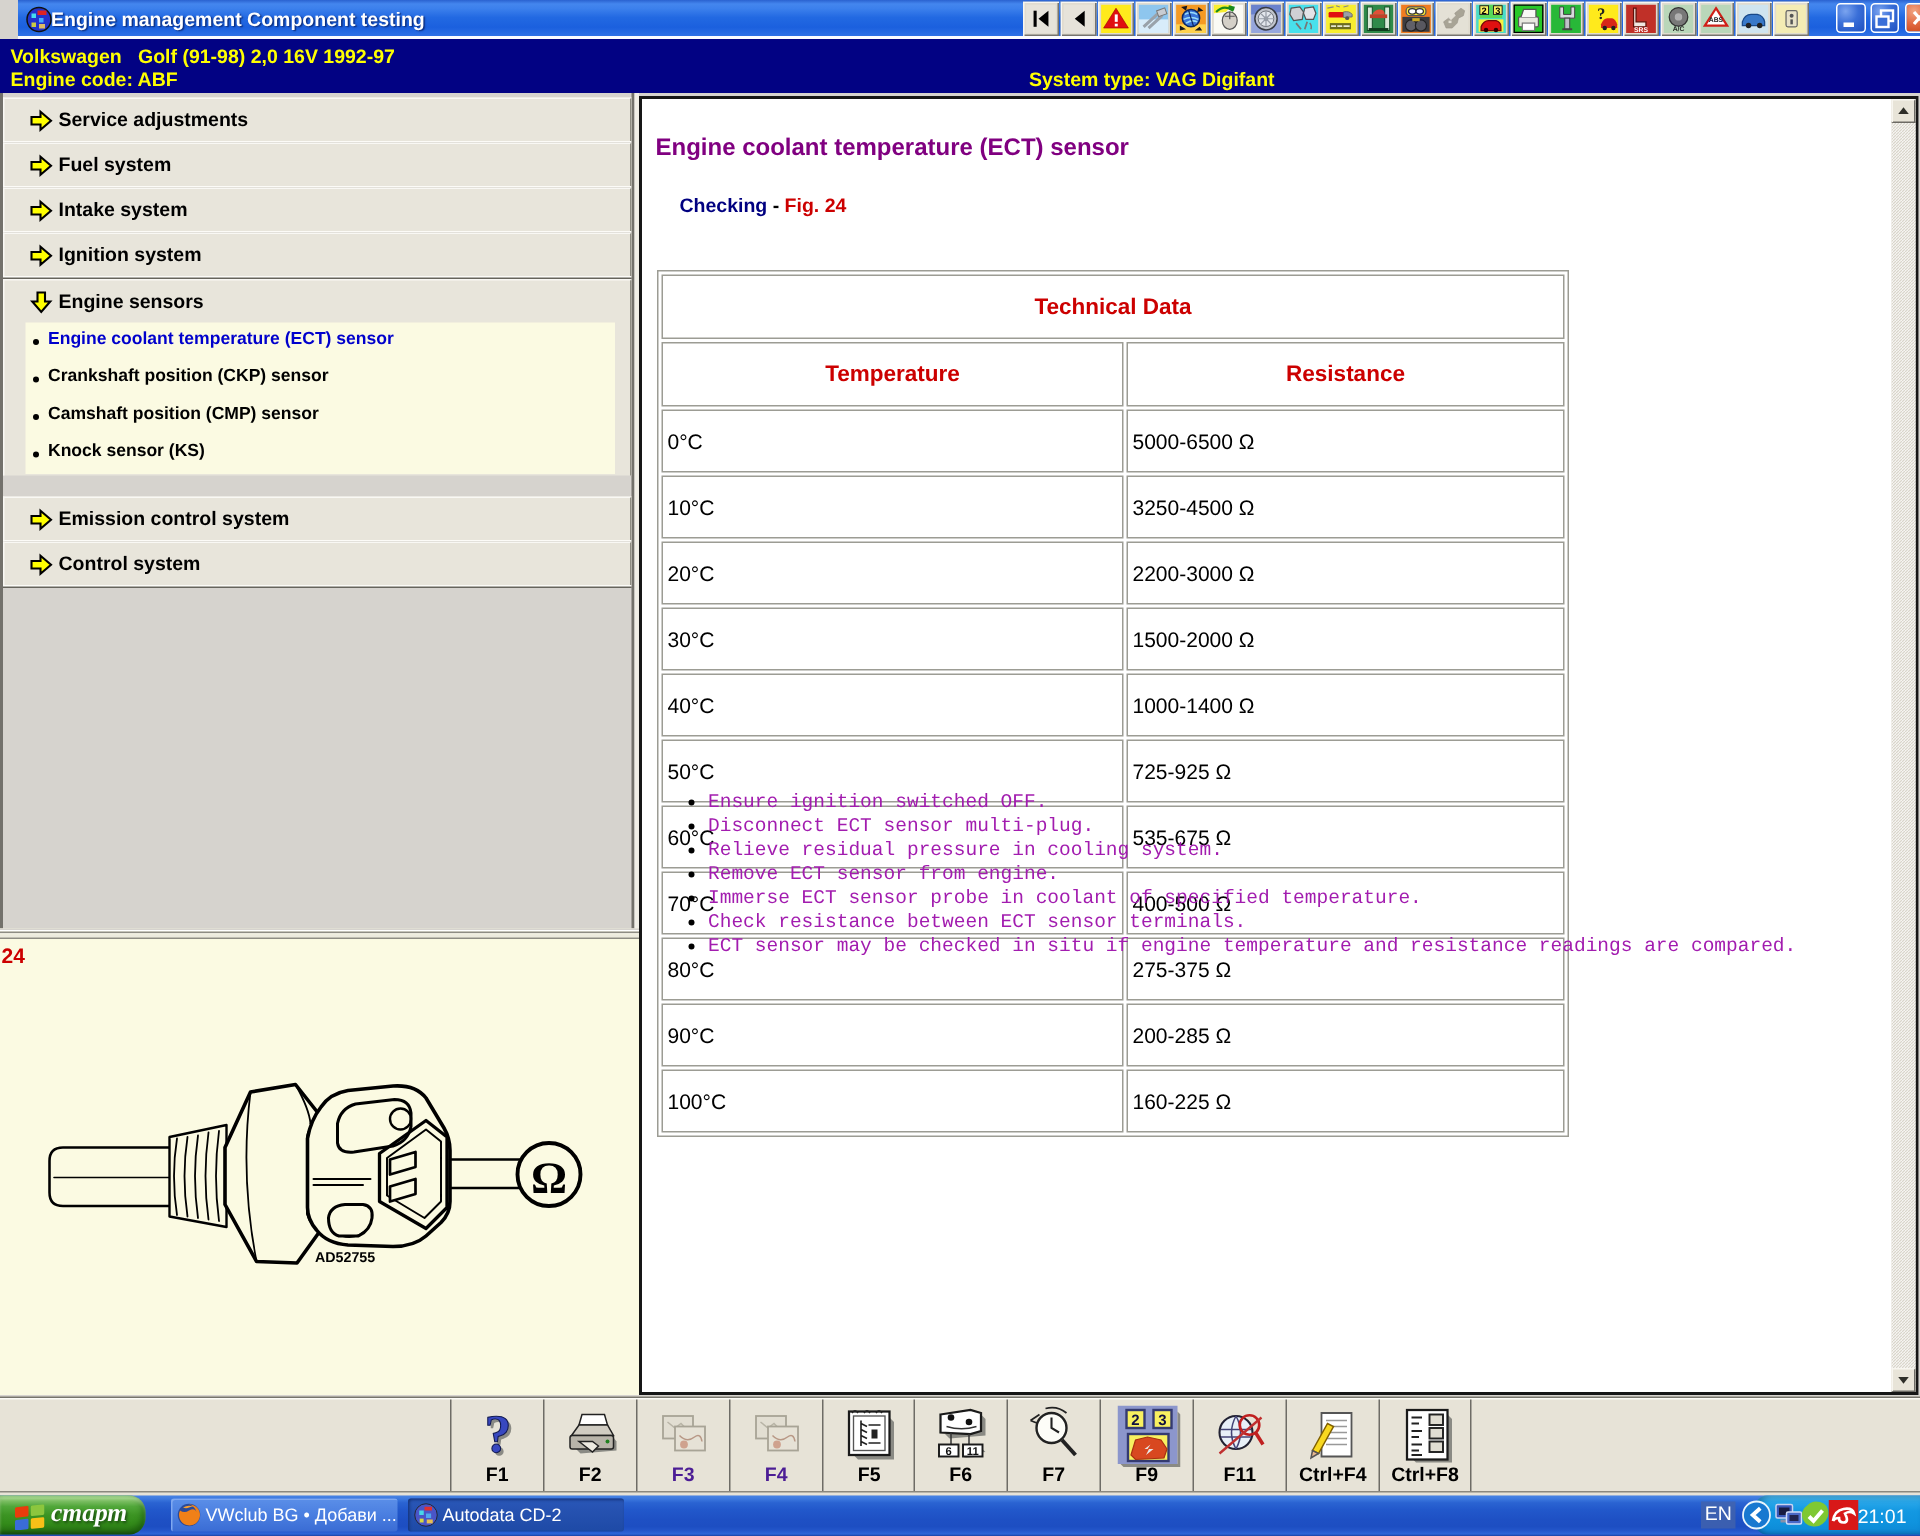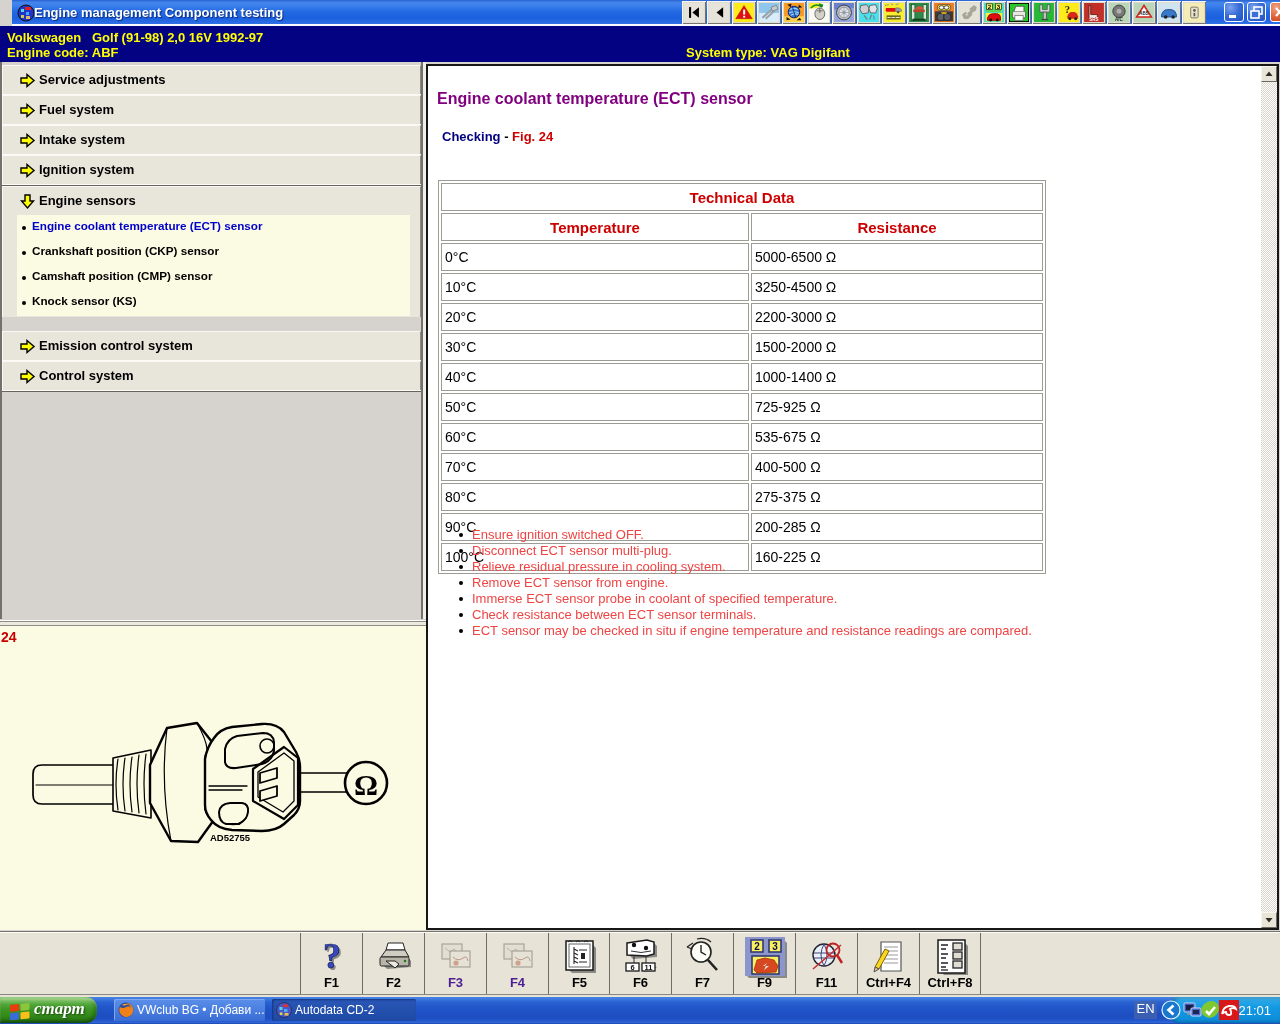--- a/index.html
+++ b/index.html
@@ -45,32 +45,32 @@
 
 
 #figarea { position:absolute; left:0px; top:557px; width:426px; height:311px; background:#fbfae2; }
 #figdiv { position:absolute; left:0; top:0; width:426px; height:8px; }
 #figdiv div { position:absolute; left:0; width:426px; height:1px; }
 #fignum { position:absolute; left:1px; top:10px; color:#cc0000; font-weight:bold; font-size:14px; }
 
 
 #content { position:absolute; top:64px; left:426px; width:853px; height:866px; background:#fff; border:2px solid #161616; }
 #heading { position:absolute; left:9px; top:24px; color:#800080; font-weight:bold; font-size:16px; }
-#checking { position:absolute; left:14px; top:63px; font-weight:bold; font-size:13px; }
+#checking { position:absolute; left:25px; top:63px; font-weight:bold; font-size:13px; }
 #checking .c1 { color:#000080; }
 #checking .c2 { color:#000; }
 #checking .c3 { color:#cc0000; }
 
 
 #ttable { position:absolute; left:10px; top:114px; width:608px; border-collapse:separate; border-spacing:2px; background:#fff; border:1px solid #9c9c94; font-size:14px; }
-#ttable td { border:1px solid #9c9c94; height:28px; padding:0 3px; background:#fff; }
+#ttable td { border:1px solid #9c9c94; height:38px; padding:12px 3px; background:#fff; }
 #ttable td.hdr { color:#cc0000; font-weight:bold; text-align:center; font-size:15px; }
 
 
-#blist { position:absolute; left:31px; top:461px; font-size:13px; color:#ef4444; }
+#blist { position:absolute; left:31px; top:461px; font-size:13px; color:#a21caf;font-family:Liberation Mono, monospace; }
 #blist div { position:relative; height:16px; padding-left:13px; white-space:nowrap; }
 #blist div::before { content:''; position:absolute; left:0; top:6px; width:4px; height:4px; border-radius:50%; background:#000; }
 
 
 #scrollbar { position:absolute; right:0px; top:0px; width:16px; height:862px;
   background-image:linear-gradient(45deg,#fff 25%,transparent 25%,transparent 75%,#fff 75%),linear-gradient(45deg,#fff 25%,#d9d5ca 25%,#d9d5ca 75%,#fff 75%);
   background-size:2px 2px; background-position:0 0,1px 1px; }
 #scrollbar .up, #scrollbar .dn { position:absolute; left:0; width:16px; height:16px; background:#e8e4d8; border:1px solid #f8f6f0; border-right-color:#6c6a64; border-bottom-color:#6c6a64; }
 #scrollbar .up { top:0; }
 #scrollbar .dn { bottom:0; }

